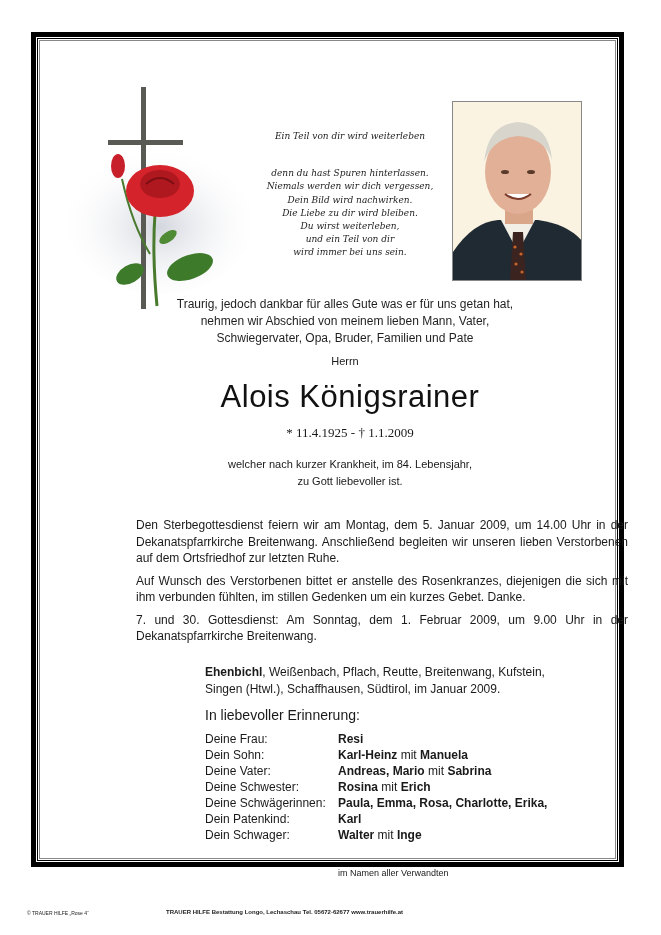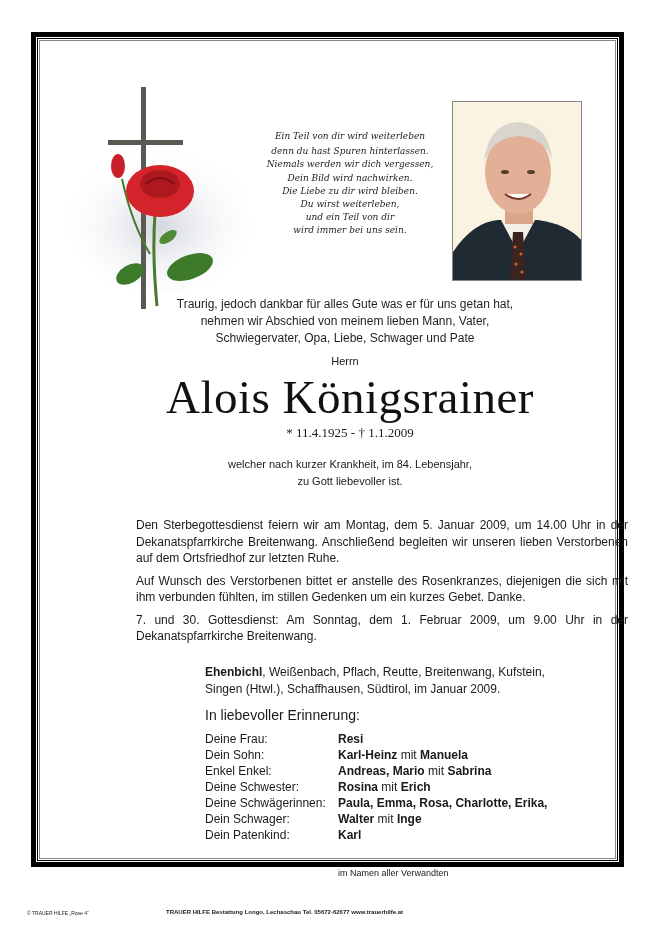--- a/index.html
+++ b/index.html
@@ -1,25 +1,25 @@
 <!DOCTYPE html>
 <html><head>
 <meta charset="utf-8">
 <style>
   html, body { margin:0; padding:0; background:#ffffff; }
   body { width:661px; height:935px; position:relative; overflow:hidden; font-family:"Liberation Sans", sans-serif; color:#1a1a1a; }
   .frame-outer { position:absolute; left:31px; top:32px; width:593px; height:835px; border:5px solid #000; box-sizing:border-box; }
   .frame-inner { position:absolute; left:37px; top:38px; width:581px; height:823px; border:1px solid #000; box-shadow: inset 0 0 0 1px #fff, inset 0 0 0 2px #888; box-sizing:border-box; }
   .cross-art { position:absolute; left:60px; top:84px; width:190px; height:230px; }
   .poem { position:absolute; left:250px; top:130px; width:200px; text-align:center; font-family:"DejaVu Serif", serif; font-style:italic; font-size:9px; line-height:13.2px; color:#222; }
-  .poem .title { margin-bottom:2px; }
+  .poem .title { margin-bottom:24px; }
   .photo { position:absolute; left:452px; top:101px; width:130px; height:180px; border:1px solid #888; background:#fbf3e2; overflow:hidden; box-sizing:border-box; }
   .intro { position:absolute; left:150px; top:296px; width:390px; text-align:center; font-size:12px; line-height:17px; color:#1f1f1f; }
   .herrn { position:absolute; left:150px; top:355px; width:390px; text-align:center; font-size:11px; }
-  .name { position:absolute; left:100px; top:373px; width:500px; text-align:center; font-family:Liberation Serif, serif; font-size:47px; line-height:48px; color:#111; letter-spacing:0.5px; }
+  .name { position:absolute; left:100px; top:373px; width:500px; text-align:center; font-family:Liberation Sans, sans-serif; font-size:31px; line-height:48px; color:#111; letter-spacing:0.5px; }
   .dates { position:absolute; left:150px; top:425px; width:400px; text-align:center; font-family:"Liberation Serif", serif; font-size:13px; }
   .cause { position:absolute; left:150px; top:456px; width:400px; text-align:center; font-size:11px; line-height:16.5px; }
   .body-text { position:absolute; left:136px; top:517px; width:492px; font-size:12px; line-height:16.5px; text-align:justify; }
   .body-text p { margin:0 0 6px 0; }
   .places { position:absolute; left:205px; top:664px; width:350px; font-size:12px; line-height:16.5px; }
   .memory { position:absolute; left:205px; top:707px; font-size:14px; }
   .family { position:absolute; left:205px; top:731px; width:360px; font-size:12px; line-height:16px; }
   .family .row { display:flex; }
   .family .rel { width:133px; flex:none; }
   .family .names { flex:1; }
@@ -80,21 +80,21 @@
     <path d="M31 60 Q35 22 65 20 Q96 22 99 58 Q92 36 65 34 Q40 36 31 60 Z" fill="#d8d6cc"></path>
     <path d="M52 92 Q65 102 78 92" stroke="#7a3a2a" stroke-width="2" fill="#fff"></path>
     <ellipse cx="52" cy="70" rx="4" ry="2" fill="#5a3a2a"></ellipse>
       <ellipse cx="78" cy="70" rx="4" ry="2" fill="#5a3a2a"></ellipse>
   </svg>
 </div>
 
 <div class="intro">
   <div>Traurig, jedoch dankbar für alles Gute was er für uns getan hat,</div>
   <div>nehmen wir Abschied von meinem lieben Mann, Vater,</div>
-  <div>Schwiegervater, Opa, Liebe, Schwager und Pate</div>
+  <div>Schwiegervater, Opa, Bruder, Familien und Pate</div>
 </div>
 
 <div class="herrn">Herrn</div>
 <div class="name">Alois Königsrainer</div>
 <div class="dates">* 11.4.1925 - † 1.1.2009</div>
 
 <div class="cause">
   <div>welcher nach kurzer Krankheit, im 84. Lebensjahr,</div>
   <div>zu Gott liebevoller ist.</div>
 </div>
@@ -114,37 +114,37 @@
 <div class="family" id="family-list">
     <div class="row">
       <span class="rel">Deine Frau:</span>
       <span class="names"><span class="b">Resi</span></span>
     </div>
     <div class="row">
       <span class="rel">Dein Sohn:</span>
       <span class="names"><span class="b">Karl-Heinz</span><span> mit </span><span class="b">Manuela</span></span>
     </div>
     <div class="row">
-      <span class="rel">Enkel Enkel:</span>
+      <span class="rel">Deine Vater:</span>
       <span class="names"><span class="b">Andreas, Mario</span><span> mit </span><span class="b">Sabrina</span></span>
     </div>
     <div class="row">
       <span class="rel">Deine Schwester:</span>
       <span class="names"><span class="b">Rosina</span><span> mit </span><span class="b">Erich</span></span>
     </div>
     <div class="row">
       <span class="rel">Deine Schwägerinnen:</span>
       <span class="names"><span class="b">Paula, Emma, Rosa, Charlotte, Erika,</span></span>
     </div>
     <div class="row">
+      <span class="rel">Dein Patenkind:</span>
+      <span class="names"><span class="b">Karl</span></span>
+    </div>
+    <div class="row">
       <span class="rel">Dein Schwager:</span>
       <span class="names"><span class="b">Walter</span><span> mit </span><span class="b">Inge</span></span>
-    </div>
-    <div class="row">
-      <span class="rel">Dein Patenkind:</span>
-      <span class="names"><span class="b">Karl</span></span>
     </div>
   </div>
 
 <div class="on-behalf">im Namen aller Verwandten</div>
 
 <div class="footer-left">© TRAUER HILFE „Rose 4“</div>
 <div class="footer-center">TRAUER HILFE Bestattung Longo, Lechaschau Tel. 05672-62677 www.trauerhilfe.at</div>
 
 </body></html>

